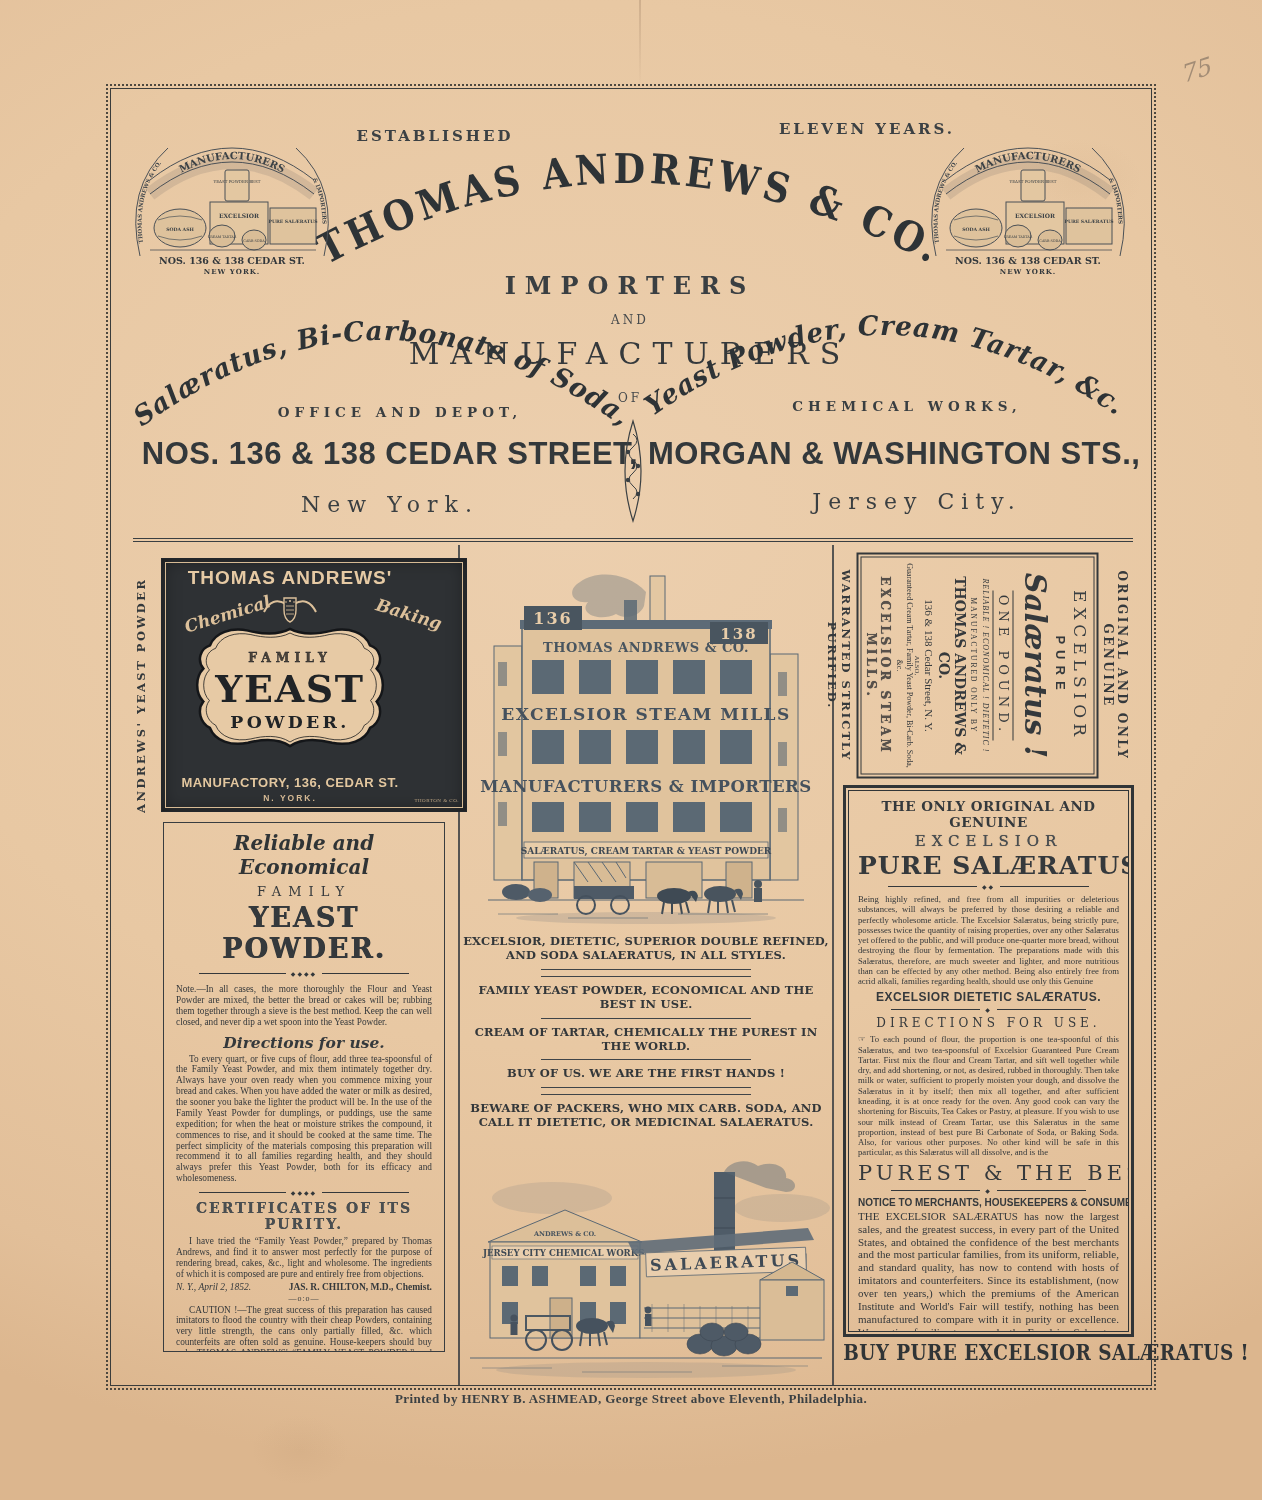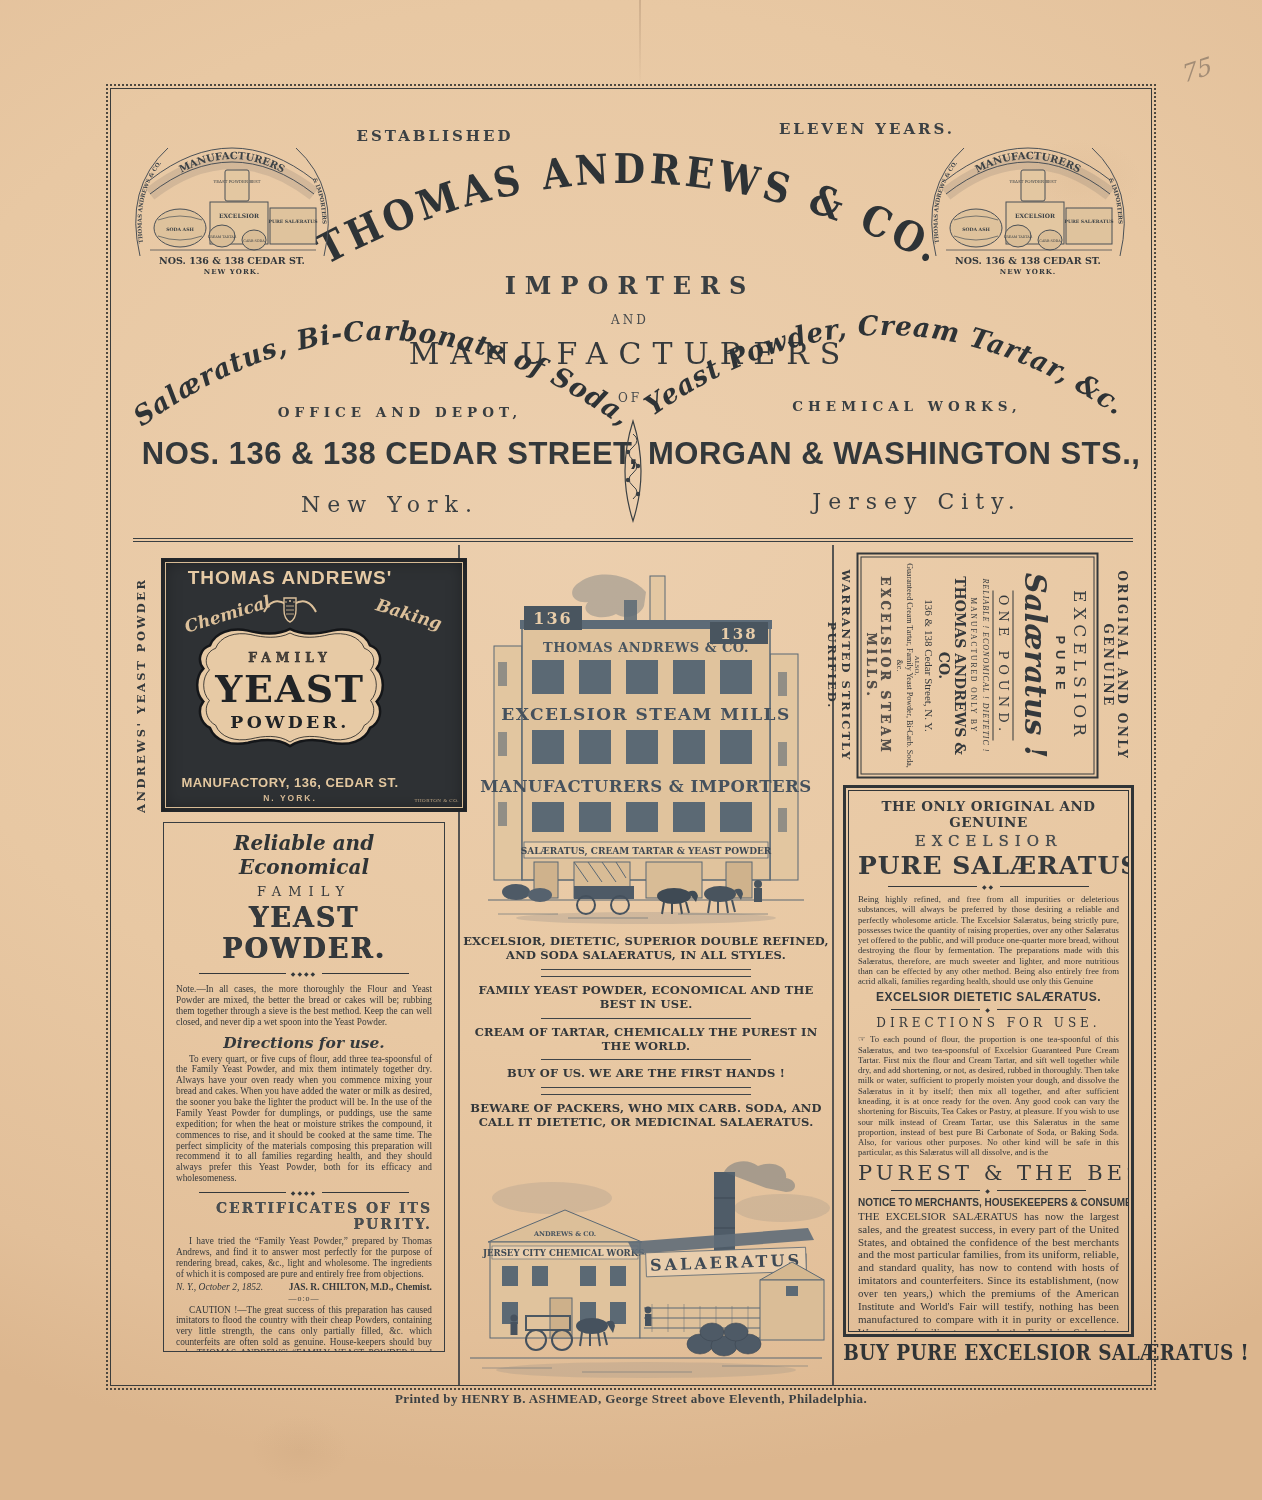--- a/index.html
+++ b/index.html
@@ -40,21 +40,21 @@
   .yl-bottom{font-family:"Liberation Sans",sans-serif;font-weight:bold;font-size:13px;letter-spacing:.5px;color:#e3c79f;white-space:nowrap;margin-top:47px;}
   .yl-ny{font-family:"Liberation Sans",sans-serif;font-weight:bold;font-size:8.5px;letter-spacing:2px;color:#d5b994;}
   .yl-engraver{font-size:5px;color:#bfa684;letter-spacing:.5px;}
   
   .panel{border:1.6px solid #393d40;padding:8px 12px 6px 12px;overflow:hidden;}
   .p-t1{font-family:"DejaVu Serif",serif;font-weight:bold;font-style:italic;font-size:20px;color:#303436;}
   .p-t2{font-family:"DejaVu Serif",serif;font-size:13px;letter-spacing:7px;margin-top:5px;}
   .p-t3{font-family:"DejaVu Serif",serif;font-weight:bold;font-size:27px;letter-spacing:2px;margin-top:3px;text-shadow:.6px 0 0 #303436;}
   .body-sm{font-size:9.3px;line-height:1.17;text-align:justify;color:#34383b;}
   .p-dirtitle{font-family:"DejaVu Serif",serif;font-weight:bold;font-style:italic;font-size:15.5px;margin-top:5px;}
-  .p-cert{font-family:"DejaVu Serif",serif;font-weight:bold;font-size:14px;letter-spacing:2px;color:#4a4e50;text-shadow:0 0 .6px #4a4e50;margin-top:4px;text-align:right;}
+  .p-cert{font-family:"DejaVu Serif",serif;font-weight:bold;font-size:14px;letter-spacing:2px;color:#4a4e50;text-shadow:0 0 .6px #4a4e50;margin-top:4px;}
   .p-certline{display:flex;justify-content:space-between;font-size:9.5px;margin-top:2px;}
   .p-oco{font-size:8px;letter-spacing:1px;margin-top:2px;}
   .orn-rule{display:flex;align-items:center;justify-content:center;gap:5px;margin-top:6px;color:#34383b;}
   .orn-rule .l{flex:0 0 34%;border-top:1px solid #34383b;height:0;}
   .orn-rule .d{font-size:6px;letter-spacing:2px;}
   
   .slogan{font-family:"DejaVu Serif",serif;font-weight:bold;font-size:11.5px;letter-spacing:.2px;text-align:center;color:#33373a;line-height:1.25;}
   .srule{width:210px;margin:6px auto;border-top:1px solid #3f4448;height:0;}
   
   .rot-label{transform:rotate(90deg);}
@@ -261,21 +261,21 @@
   <div class="p-dirtitle ctr">Directions for use.</div>
   <div class="body-sm" style="margin-top:2px;text-indent:13px;">To every quart, or five cups of flour, add three tea-spoonsful of the Family Yeast Powder, and mix them intimately together dry.  Always have your oven ready when you commence mixing your bread and cakes.  When you have added the water or milk as desired, the sooner you bake the lighter the product will be.  In the use of the Family Yeast Powder for dumplings, or puddings, use the same expedition; for when the heat or moisture strikes the compound, it commences to rise, and it should be cooked at the same time.  The perfect simplicity of the materials composing this preparation will recommend it to all families regarding health, and they should always prefer this Yeast Powder, both for its efficacy and wholesomeness.</div>
   <div class="orn-rule" style="margin-top:5px;">
       <span class="l"></span>
       <span class="d">◆◆◆◆</span>
       <span class="l"></span>
     </div>
   <div class="p-cert ctr">CERTIFICATES OF ITS PURITY.</div>
   <div class="body-sm" style="margin-top:4px;text-indent:13px;">I have tried the “Family Yeast Powder,” prepared by Thomas Andrews, and find it to answer most perfectly for the purpose of rendering bread, cakes, &amp;c., light and wholesome.  The ingredients of which it is composed are pure and entirely free from objections.</div>
   <div class="p-certline">
-    <span style="font-style:italic;">N. Y., October 2, 1852.</span>
+    <span style="font-style:italic;">N. Y., April 2, 1852.</span>
     <span style="font-weight:bold;">JAS. R. CHILTON, M.D., Chemist.</span>
   </div>
   <div class="p-oco ctr">—o:o—</div>
   <div class="body-sm" style="margin-top:2px;text-indent:13px;">CAUTION !—The great success of this preparation has caused imitators to flood the country with their cheap Powders, containing very little strength, the cans only partially filled, &amp;c. which counterfeits are often sold as genuine.  House-keepers should buy only THOMAS ANDREWS' “FAMILY YEAST POWDER,” and take no other.  Ask the Store-keeper to get it for you, and see that the name is right.  Guaranteed to be “THE BEST NOW IN USE.”</div>
 
 </div>
 
 <svg class="abs" style="left:478px;top:562px;" width="336" height="368" viewBox="0 0 336 368">
   <path d="M168,30 C150,10 118,8 102,20 C88,28 94,42 110,40 C100,52 122,60 138,52 C148,58 162,54 166,44" fill="#5c6a76" opacity=".35"></path>
   <rect x="172" y="14" width="15" height="48" fill="#e3c7a2" stroke="#5a6874"></rect>

